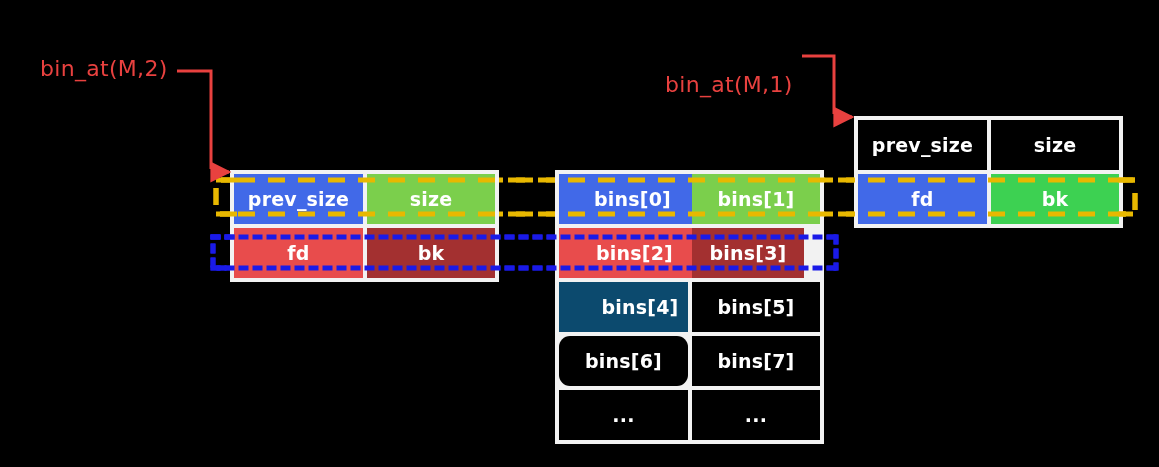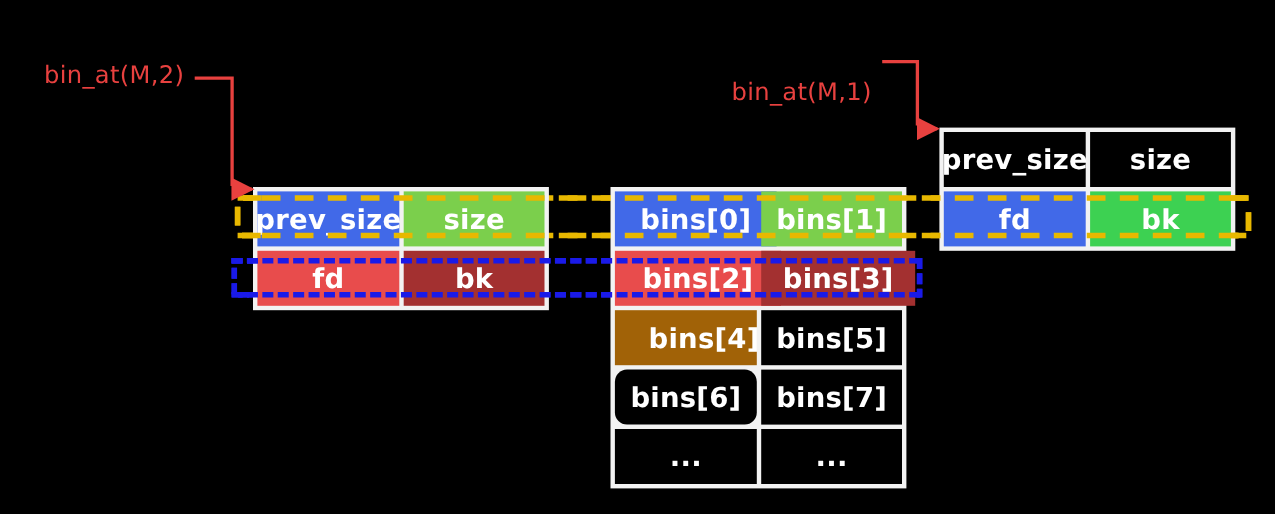--- a/index.html
+++ b/index.html
@@ -8,21 +8,21 @@
     font-family:"DejaVu Sans","Liberation Sans",sans-serif;
   }
   .stage{position:absolute;left:0;top:0;width:1159px;height:467px;}
 
   
   .cell{
     position:absolute;
     box-sizing:border-box;
     display:flex;align-items:center;justify-content:center;
     color:#ffffff;
-    font-size:25px;
+    font-size:19px;
     font-weight:700;
     letter-spacing:.2px;
     white-space:nowrap;
   }
 
   
   .frame{position:absolute;background:#f2f2f2;}
 
   
   .anno{
@@ -62,23 +62,23 @@
   <div class="cell" style="left:367px;top:174px;width:128px;height:50px;background:#7BCF4C;">size</div>
   <div class="cell" style="left:234px;top:228px;width:129px;height:50px;background:#E84C4C;">fd</div>
   <div class="cell" style="left:367px;top:228px;width:128px;height:50px;background:#A33030;">bk</div>
 
   <div class="frame" style="left:555px;top:170px;width:269px;height:274px;"></div>
 
   <div class="cell" style="left:559px;top:174px;width:147px;height:50px;background:#4169E8;">bins[0]</div>
   <div class="cell" style="left:692px;top:174px;width:128px;height:50px;background:#7BCF4C;">bins[1]</div>
 
   <div class="cell" style="left:559px;top:228px;width:151px;height:50px;background:#E84C4C;">bins[2]</div>
-  <div class="cell" style="left:692px;top:228px;width:140px;height:50px;background:#A33030;">bins[3]</div>
+  <div class="cell" style="left:692px;top:228px;width:112px;height:50px;background:#A33030;">bins[3]</div>
 
-  <div class="cell" style="left:559px;top:282px;width:129px;height:50px;background:#a16207;padding-left:33px;">bins[4]</div>
+  <div class="cell" style="left:559px;top:282px;width:129px;height:50px;background:#0c4a6e;padding-left:33px;">bins[4]</div>
   <div class="cell" style="left:692px;top:282px;width:128px;height:50px;background:#000000;">bins[5]</div>
 
   <div class="cell" style="left:559px;top:336px;width:129px;height:50px;background:#000000;border-radius:11px;">bins[6]</div>
   <div class="cell" style="left:692px;top:336px;width:128px;height:50px;background:#000000;">bins[7]</div>
 
   <div class="cell" style="left:559px;top:390px;width:129px;height:50px;background:#000000;">...</div>
   <div class="cell" style="left:692px;top:390px;width:128px;height:50px;background:#000000;">...</div>
 
   <div class="frame" style="left:854px;top:116px;width:269px;height:112px;"></div>
   <div class="cell" style="left:858px;top:120px;width:129px;height:50px;background:#000000;">prev_size</div>

